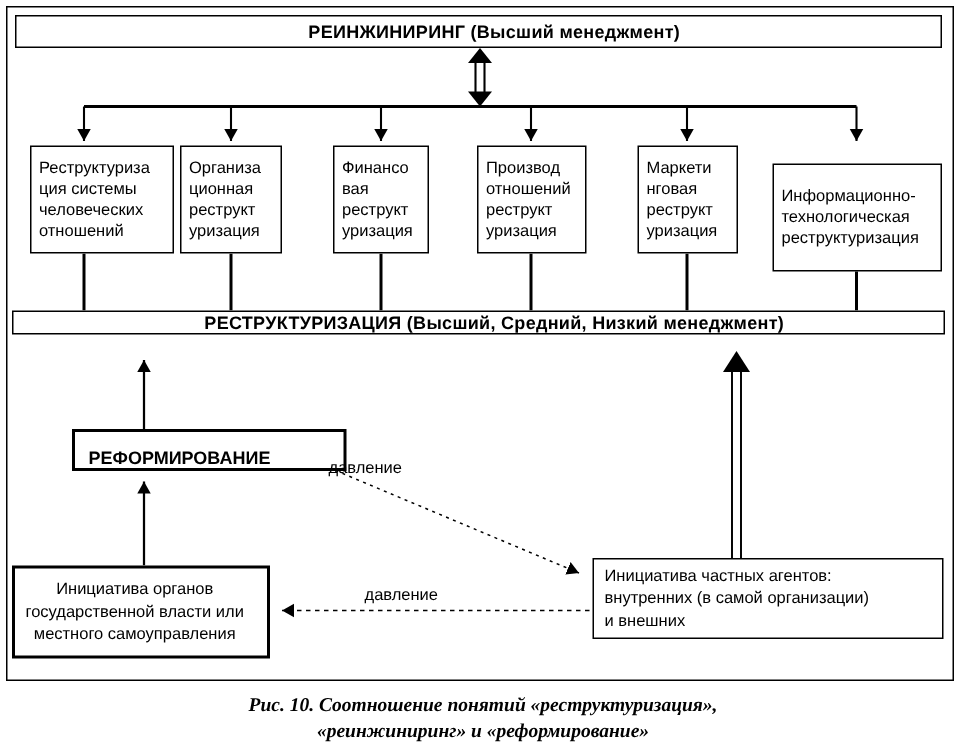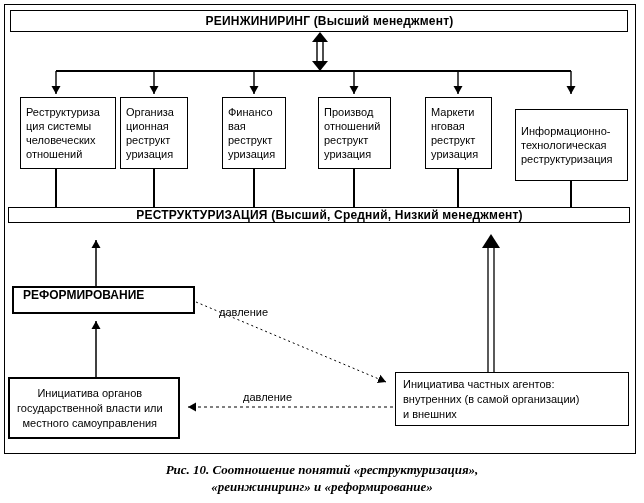--- a/index.html
+++ b/index.html
@@ -18,22 +18,22 @@
   .pre{white-space:pre-line;}
   .banner{
     display:flex;align-items:center;justify-content:center;
     font-size:12px;font-weight:bold;letter-spacing:.2px;
   }
   .type-box{
     font-size:11px;line-height:14px;display:flex;align-items:center;
     padding-left:5px;padding-right:2px;
   }
   .reform-box{
-    display:flex;align-items:flex-start;padding-left:9px;
-    font-size:12px;font-weight:bold;border-width:2px;
+    display:flex;align-items:flex-end;padding-left:9px;
+    font-size:12px;font-weight:bold;border-width:2px;margin-left:36px;
   }
   .init-box{
     font-size:11px;line-height:15px;display:flex;align-items:center;
     padding-left:7px;padding-right:3px;
   }
   .state-box{border-width:2px;text-align:center;}
   .small-label{
     position:absolute;font-size:11px;z-index:2;background:transparent;
   }
   .caption{

